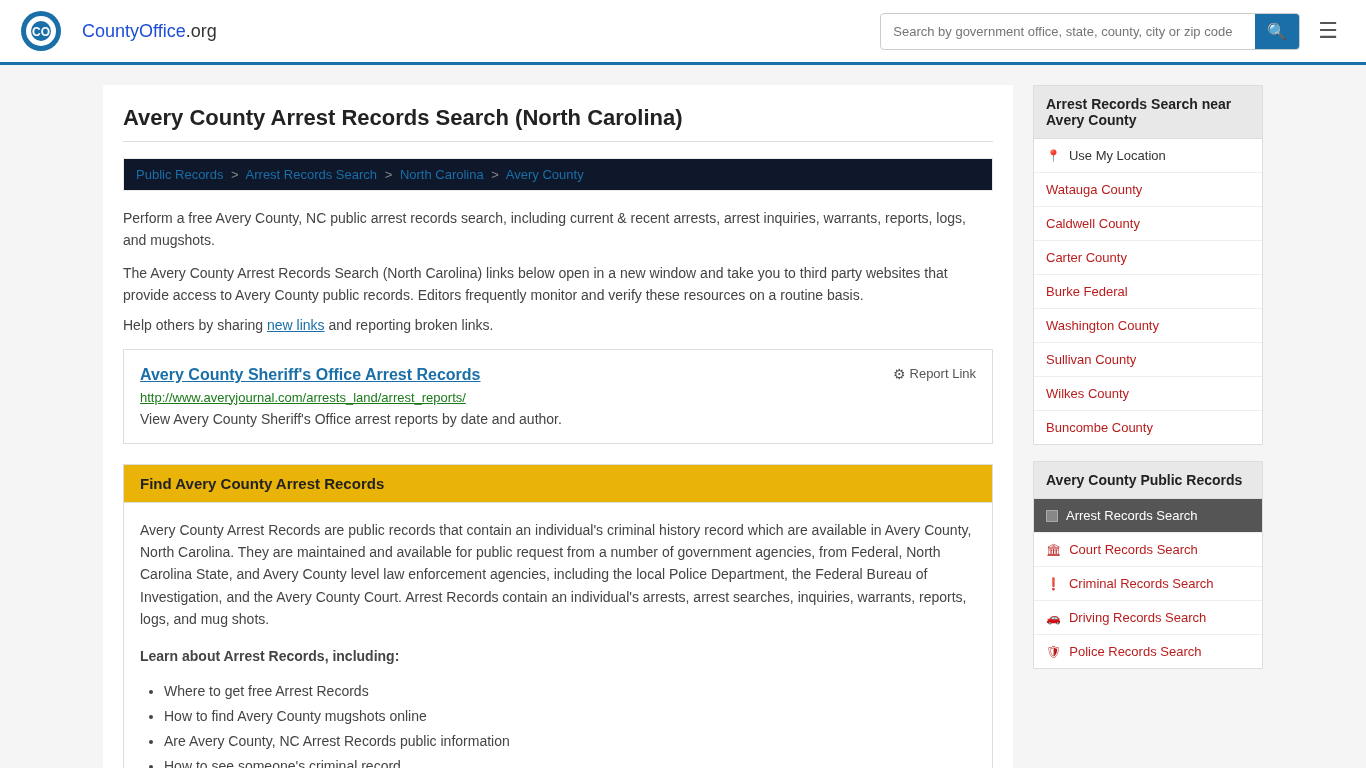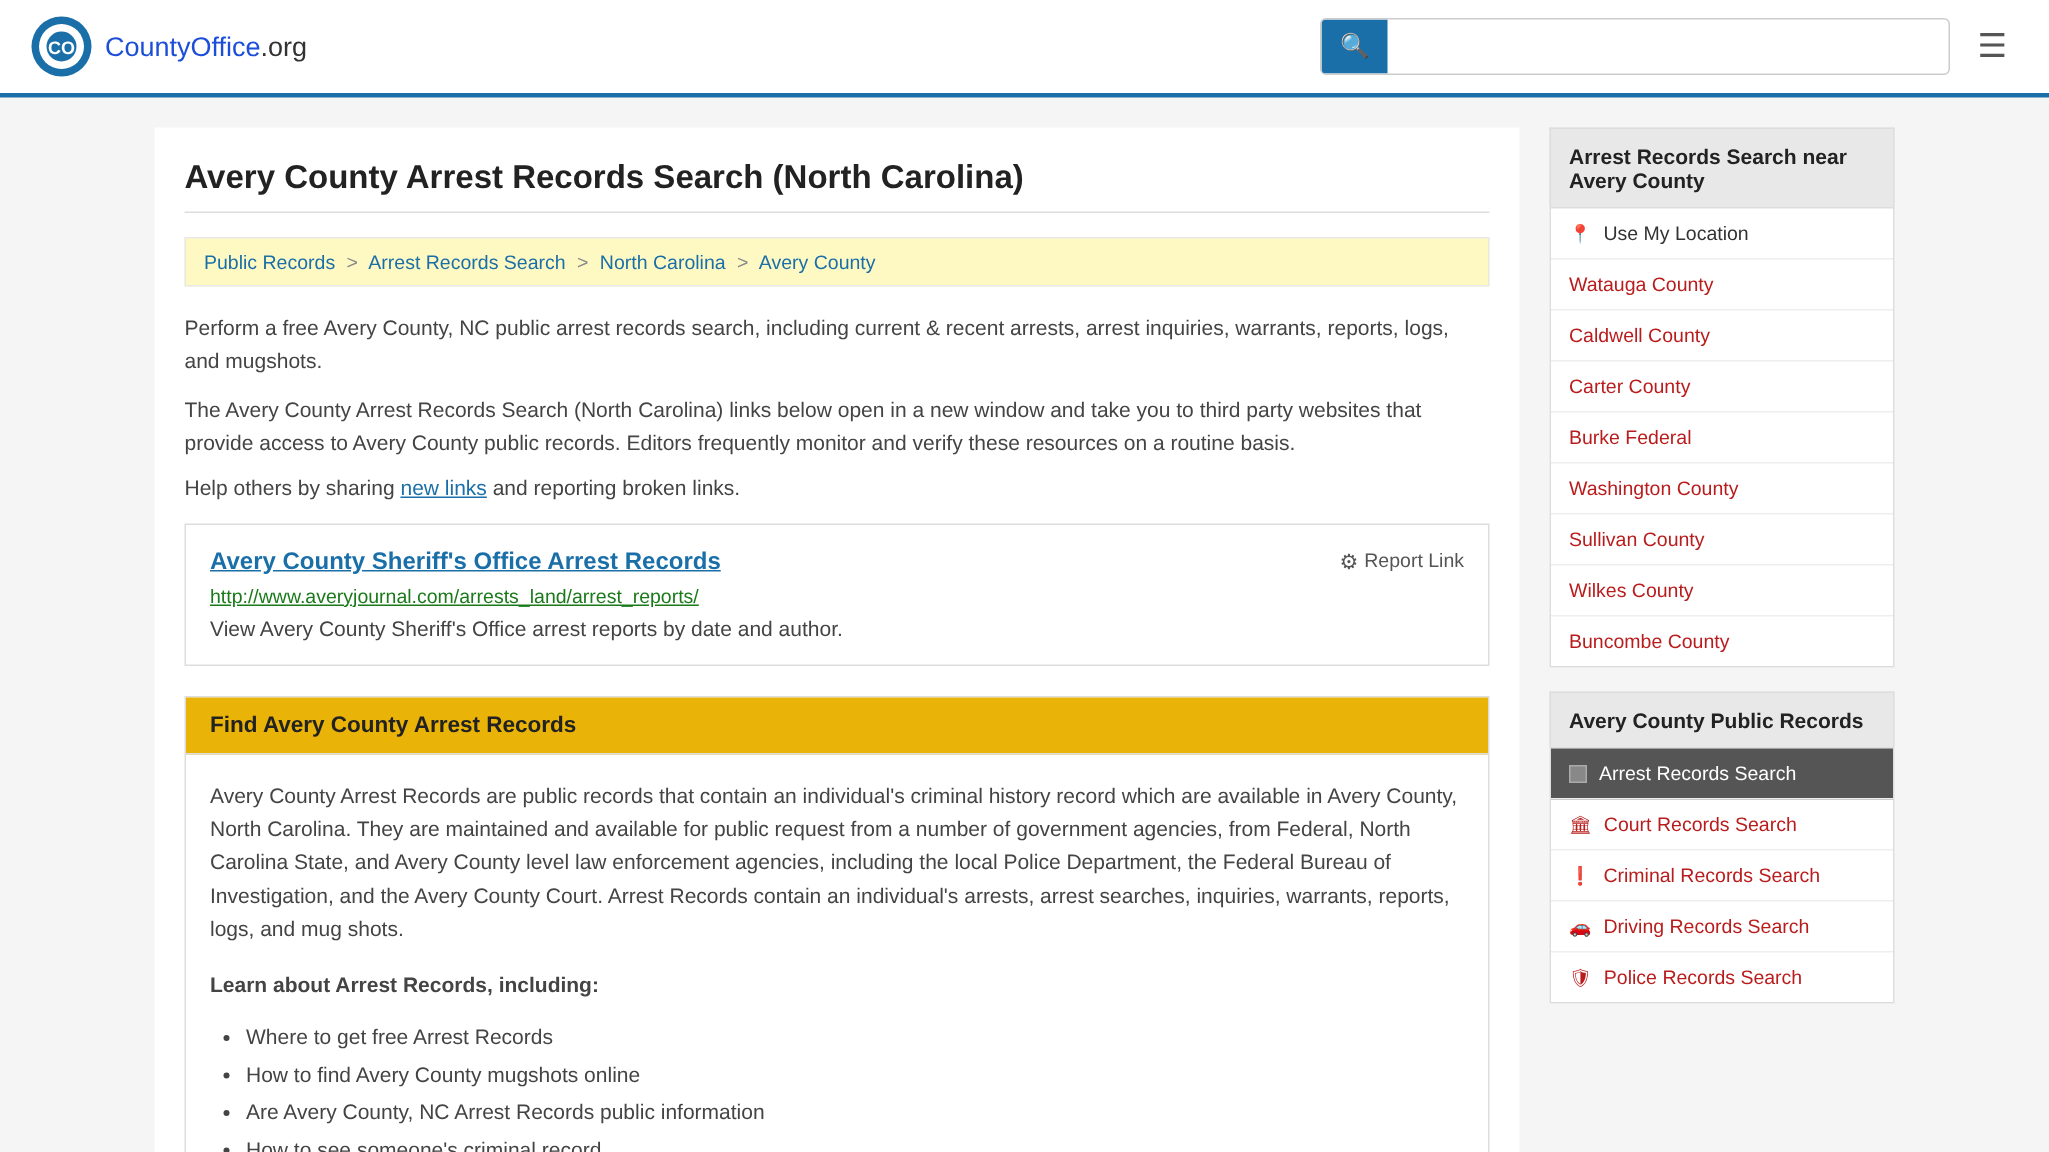--- a/index.html
+++ b/index.html
@@ -10,21 +10,21 @@
       background: #fff;
       border-bottom: 3px solid #1a6fa8;
       padding: 10px 20px;
       display: flex;
       align-items: center;
       justify-content: space-between;
     }
     .logo-area {
       display: flex;
       align-items: center;
-      gap: 8px;
+      gap: 20px;
     }
     .logo-icon {
       width: 42px;
       height: 42px;
     }
     .logo-text {
       font-size: 18px;
       font-weight: bold;
       color: #1a6fa8;
     }
@@ -92,21 +92,21 @@
       color: #222;
       margin-bottom: 16px;
       border-bottom: 1px solid #ddd;
       padding-bottom: 10px;
     }
 
     .breadcrumb {
       font-size: 13px;
       color: #555;
       margin-bottom: 16px;
-      background: #fef9c3;
+      background: #0f172a;
       padding: 8px 12px;
       border: 1px solid #e8e8e8;
     }
     .breadcrumb a {
       color: #1a6fa8;
       text-decoration: none;
     }
     .breadcrumb span {
       color: #888;
       margin: 0 4px;
@@ -270,20 +270,21 @@
       <text x="21" y="26" text-anchor="middle" fill="#fff" font-size="12" font-weight="bold">CO</text>
     </svg>
     <div>
       <span class="logo-text">
         <span>CountyOffice</span><span style="color:#333;font-weight:normal;">.org</span>
       </span>
     </div>
   </div>
   <div class="header-right">
     <div class="search-bar">
+      <input type="text" placeholder="Search by government office, state, county, city or zip code" style="">
       <button>🔍</button>
     </div>
     <button class="hamburger-btn">☰</button>
   </div>
 </header>
 
 <div class="main-container">
 
   <div class="content-area">
 

